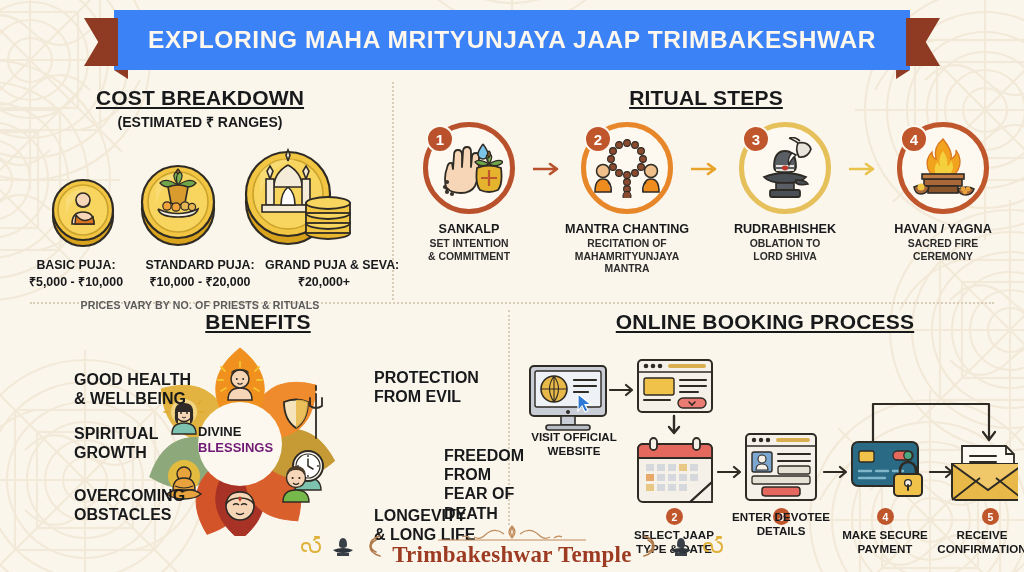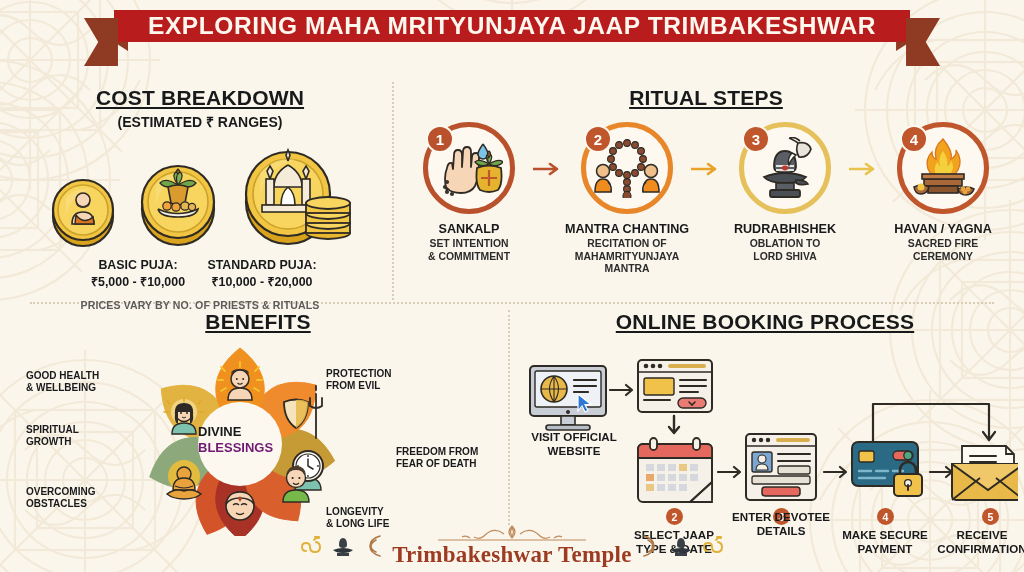--- a/index.html
+++ b/index.html
@@ -10,21 +10,21 @@
   }
   body { background: #fbf6ec; position: relative; }
 
   
   .bg-pattern { position: absolute; inset: 0; pointer-events: none; z-index: 0; opacity: .55; }
 
   .page { position: absolute; inset: 0; z-index: 1; }
 
   
   .ribbon-wrap { position: absolute; left: 0; right: 0; top: 10px; height: 58px; display: flex; justify-content: center; }
-  .ribbon { position: relative; height: 32px; background: #b91c1c;
+  .ribbon { position: relative; height: 60px; background: #3b82f6;
             display: flex; align-items: center; justify-content: center;
             padding: 0 34px; }
   .ribbon-title { color: #fdf7ee; font-size: 24.5px; font-weight: 700; letter-spacing: .6px;
                   white-space: nowrap; font-family: "Liberation Sans", sans-serif; }
   .tail { position: absolute; top: 8px; width: 34px; height: 48px; background: #8f3a22; }
   .tail.left  { left: -30px;  clip-path: polygon(0 0, 100% 0, 100% 100%, 0 100%, 42% 50%); }
   .tail.right { right: -30px; clip-path: polygon(0 0, 100% 0, 58% 50%, 100% 100%, 0 100%); }
   .fold { position: absolute; bottom: -9px; width: 14px; height: 9px; background: #7e3venti; }
   .fold.l { left: 0; background: #8f3a22; clip-path: polygon(0 0, 100% 0, 100% 100%); }
   .fold.r { right: 0; background: #8f3a22; clip-path: polygon(0 0, 100% 0, 0 100%); }
@@ -66,22 +66,22 @@
            justify-content: center; border: 2px solid #fdf8f0; }
   .step-name { font-size: 12.6px; font-weight: 700; color: #18191b; margin-top: 8px; text-align: center;
                white-space: nowrap; }
   .step-desc { font-size: 10.4px; font-weight: 700; color: #2b2b2b; margin-top: 2px; text-align: center;
                line-height: 1.22; }
   .arrow { width: 34px; margin-top: 40px; display: flex; align-items: center; justify-content: center; }
 
   
   #benefits { position: absolute; left: 8px; top: 310px; width: 500px; }
   .flower-wrap { position: relative; width: 500px; height: 196px; margin-top: 6px; }
-  .ben-label { position: absolute; font-size: 10px; font-weight: 700; color: #18191b;
-               line-height: 1.2; }
+  .ben-label { position: absolute; font-size: 16px; font-weight: 700; color: #18191b;
+               line-height: 1.2; margin-left: 48px; }
 
   
   #booking { position: absolute; left: 512px; top: 310px; width: 506px; }
   .book-wrap { position: relative; width: 506px; height: 200px; margin-top: 4px; }
   .book-label { position: absolute; font-size: 11.6px; font-weight: 700; color: #18191b;
                 text-align: center; line-height: 1.2; }
   .num-pill { position: absolute; width: 17px; height: 17px; border-radius: 50%;
               background: #c0562c; color: #fff; font-size: 10.5px; font-weight: 700;
               display: flex; align-items: center; justify-content: center; }
 
@@ -213,20 +213,24 @@
     </div>
 
     <div class="cost-labels">
       <div class="cost-col">
         <div class="cost-name">BASIC PUJA:</div>
         <div class="cost-amt">₹5,000 - ₹10,000</div>
       </div>
       <div class="cost-col">
         <div class="cost-name">STANDARD PUJA:</div>
         <div class="cost-amt">₹10,000 - ₹20,000</div>
+      </div>
+      <div class="cost-col">
+        <div class="cost-name">GRAND PUJA &amp; SEVA:</div>
+        <div class="cost-amt">₹20,000+</div>
       </div>
     </div>
 
     <div class="cost-note">PRICES VARY BY NO. OF PRIESTS &amp; RITUALS</div>
   </section>
 
   <section id="ritual">
     <div class="sec-title">RITUAL STEPS</div>
 
     <div class="steps-row">

